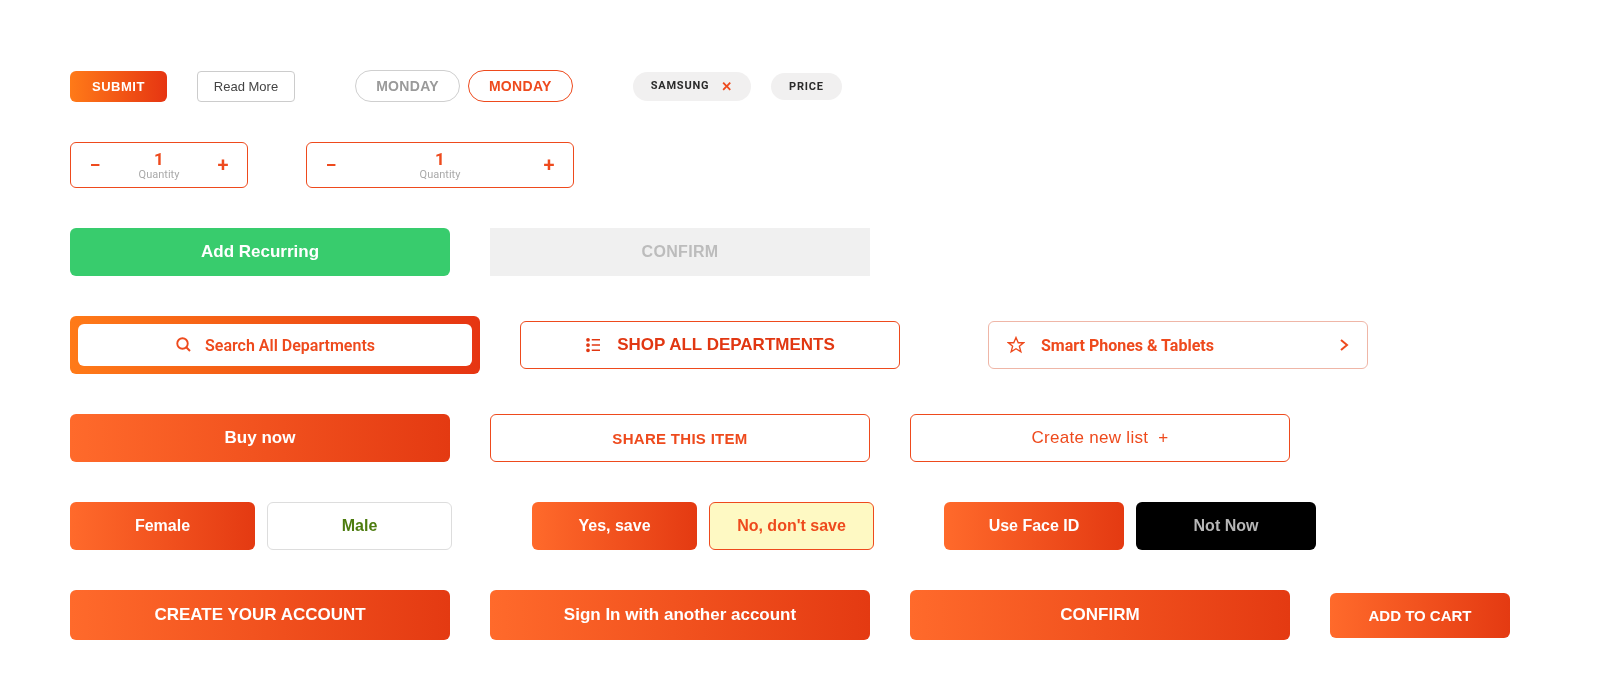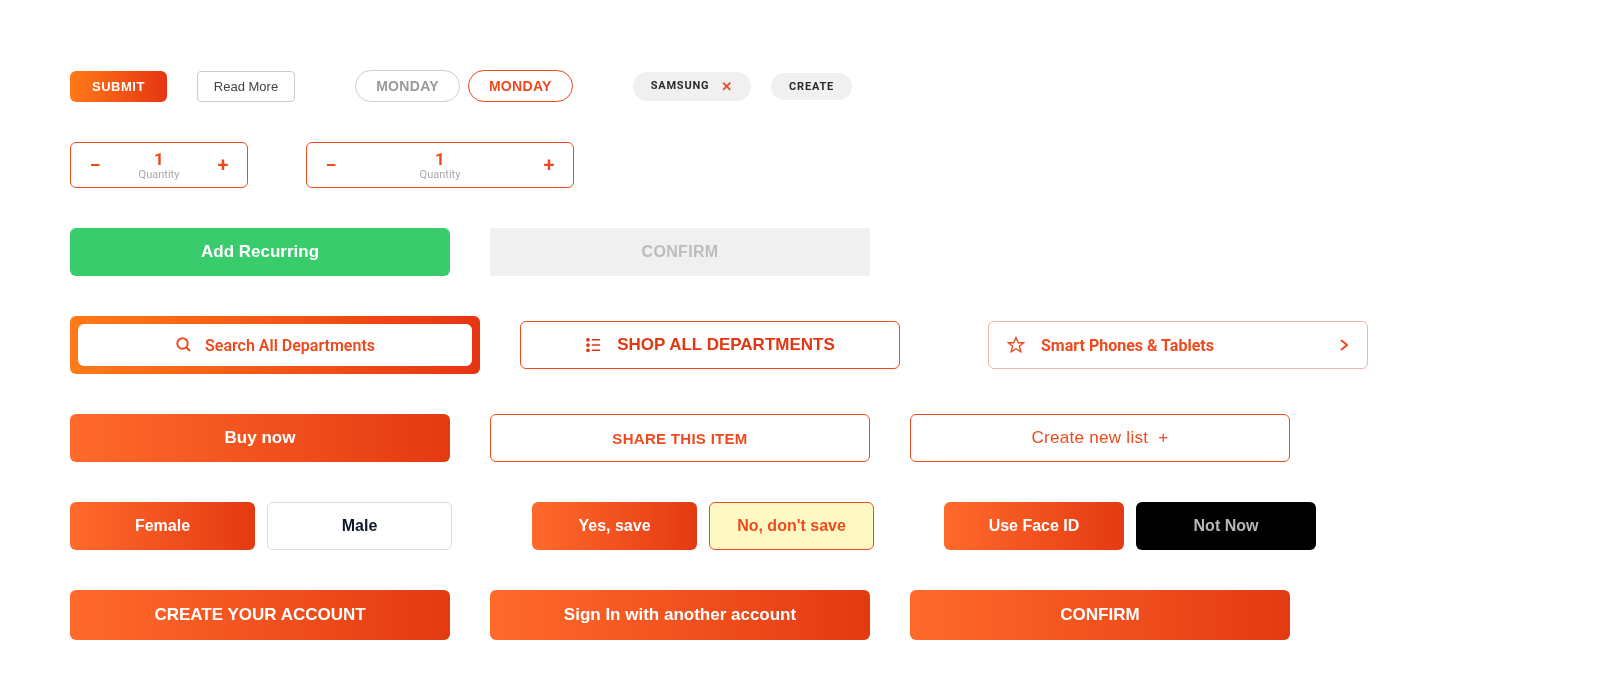--- a/index.html
+++ b/index.html
@@ -215,21 +215,21 @@
     align-items: center;
     justify-content: center;
   }
   .toggle-left {
     width: 185px;
   }
   .toggle-outline {
     width: 185px;
     border: 1px solid #ddd;
     background: #fff;
-    color: #0f172a;
+    color: #4d7c0f;
   }
   .toggle-yes {
     width: 165px;
   }
   .toggle-no {
     width: 165px;
     border: 1.5px solid #ee4a1d;
     background: #fef9c3;
     color: #ee4a1d;
   }
@@ -272,21 +272,21 @@
   <button class="btn-readmore" style="margin-left:10px;">Read More</button>
   <div style="width:20px;"></div>
   <button class="pill pill-gray">MONDAY</button>
   <button class="pill pill-orange" style="margin-left:-12px;">MONDAY</button>
   <div style="width:20px;"></div>
   <div class="chip">
     <span>SAMSUNG</span>
     <span class="chip-x">✕</span>
   </div>
   <div class="chip">
-    <span>CREATE</span>
+    <span>PRICE</span>
   </div>
 </div>
 
 <div class="row">
   <div class="stepper sm">
     <div class="stpbtn">−</div>
     <div class="center">
       <span class="val">1</span>
       <span class="lbl">Quantity</span>
     </div>
@@ -362,13 +362,14 @@
   <div class="group" style="margin-left:30px;">
     <button class="toggle-btn faceid-yes grad-orange2">Use Face ID</button>
     <button class="toggle-btn faceid-no">Not Now</button>
   </div>
 </div>
 
 <div class="row gap40">
   <button class="big-btn grad-orange2 w380">CREATE YOUR ACCOUNT</button>
   <button class="big-btn grad-orange2 w380">Sign In with another account</button>
   <button class="big-btn grad-orange2 w380">CONFIRM</button>
+  <button class="addcart grad-orange2">ADD TO CART</button>
 </div>
 
 </body></html>

